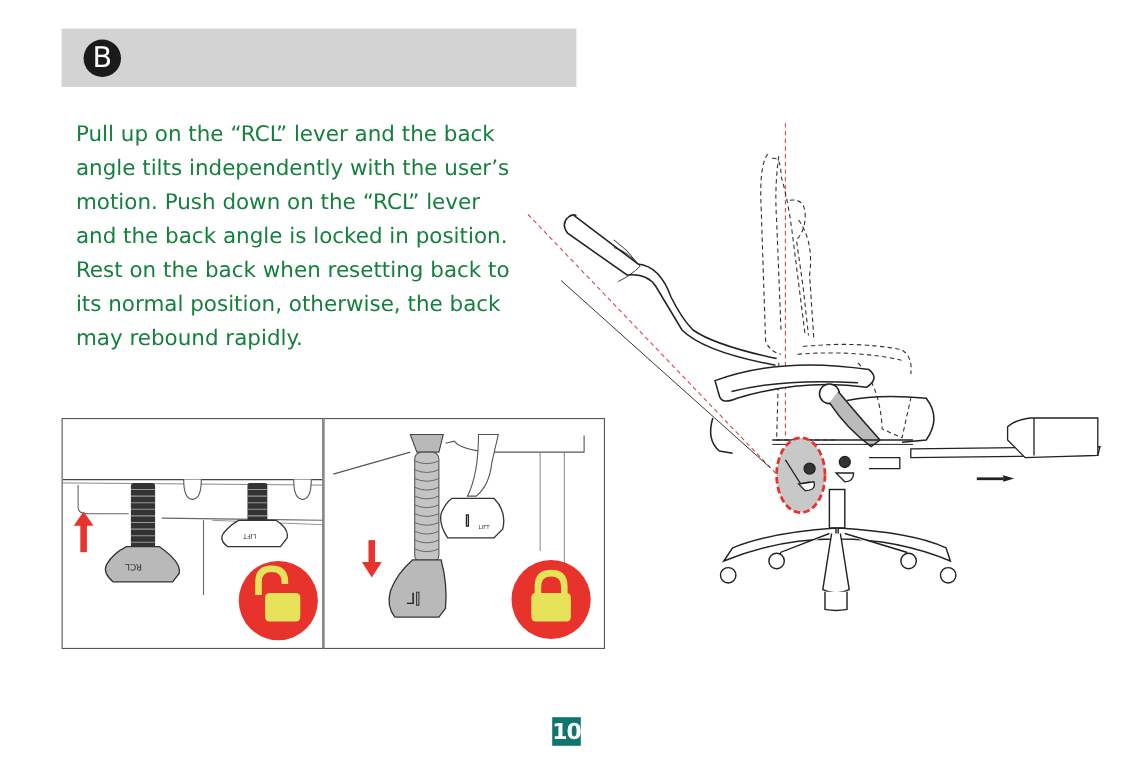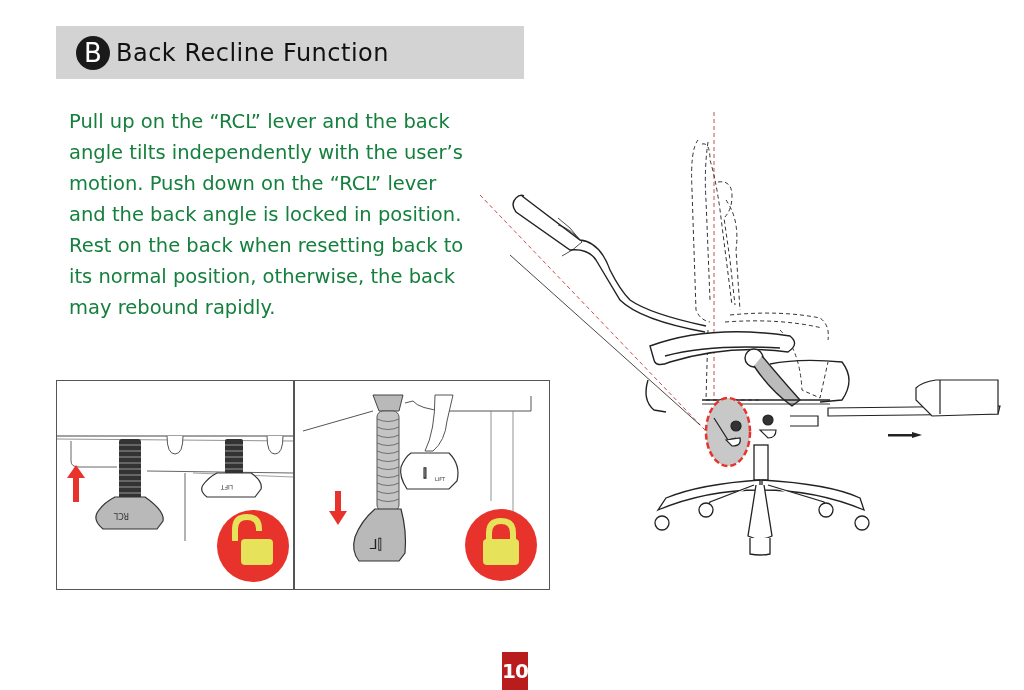--- a/index.html
+++ b/index.html
@@ -4,30 +4,29 @@
 <style>
   html, body { margin:0; padding:0; background:#ffffff; }
   body { width:1024px; height:690px; position:relative; overflow:hidden; font-family:"DejaVu Sans", sans-serif; color:#1a1a1a; }
   .header-bar { position:absolute; left:56px; top:26px; width:468px; height:53px; background:#d3d3d3; display:flex; align-items:center; }
   .badge { width:34px; height:34px; border-radius:50%; background:#1a1a1a; color:#fff; display:flex; align-items:center; justify-content:center; font-size:26px; font-weight:normal; margin-left:20px; line-height:1; }
   .title { font-size:24px; letter-spacing:0.5px; margin-left:6px; color:#111; }
   .body-text { position:absolute; left:69px; top:106px; width:400px; font-size:19.5px; line-height:31px; color:#15803d; }
   .panel { position:absolute; top:380px; height:208px; border:1.5px solid #555; background:#fff; overflow:hidden; }
   .panel-left { left:56px; width:236px; }
   .panel-right { left:294px; width:254px; }
-  .page-num { position:absolute; left:502px; top:652px; width:26px; height:38px; background:#b91c1c; color:#fff; font-family:"DejaVu Sans", sans-serif; font-weight:bold; font-size:20px; display:flex; align-items:center; justify-content:center; letter-spacing:-1px; }
+  .page-num { position:absolute; left:502px; top:652px; width:26px; height:26px; background:#0f766e; color:#fff; font-family:"DejaVu Sans", sans-serif; font-weight:bold; font-size:20px; display:flex; align-items:center; justify-content:center; letter-spacing:-1px; }
   .diagram { position:absolute; left:470px; top:100px; width:545px; height:460px; }
   svg text { font-family:"DejaVu Sans", sans-serif; }
 </style>
 </head>
 <body>
 
 <div class="header-bar">
   <div class="badge">B</div>
-  <div class="title">Back Recline Function</div>
 </div>
 
 <div class="body-text">Pull up on the “RCL” lever and the back angle tilts independently with the user’s motion. Push down on the “RCL” lever and the back angle is locked in position. Rest on the back when resetting back to its normal position, otherwise, the back may rebound rapidly.</div>
 
 <div class="panel panel-left">
   <svg width="236" height="208" viewBox="0 0 236 208">
 
     <path d="M0 55 L236 55" stroke="#444" stroke-width="1.2" fill="none"></path>
     <path d="M0 58 L236 60" stroke="#777" stroke-width="0.8" fill="none"></path>
     <path d="M110 55 q0 18 8 18 q8 0 8 -18" stroke="#555" fill="#fff" stroke-width="1"></path>

